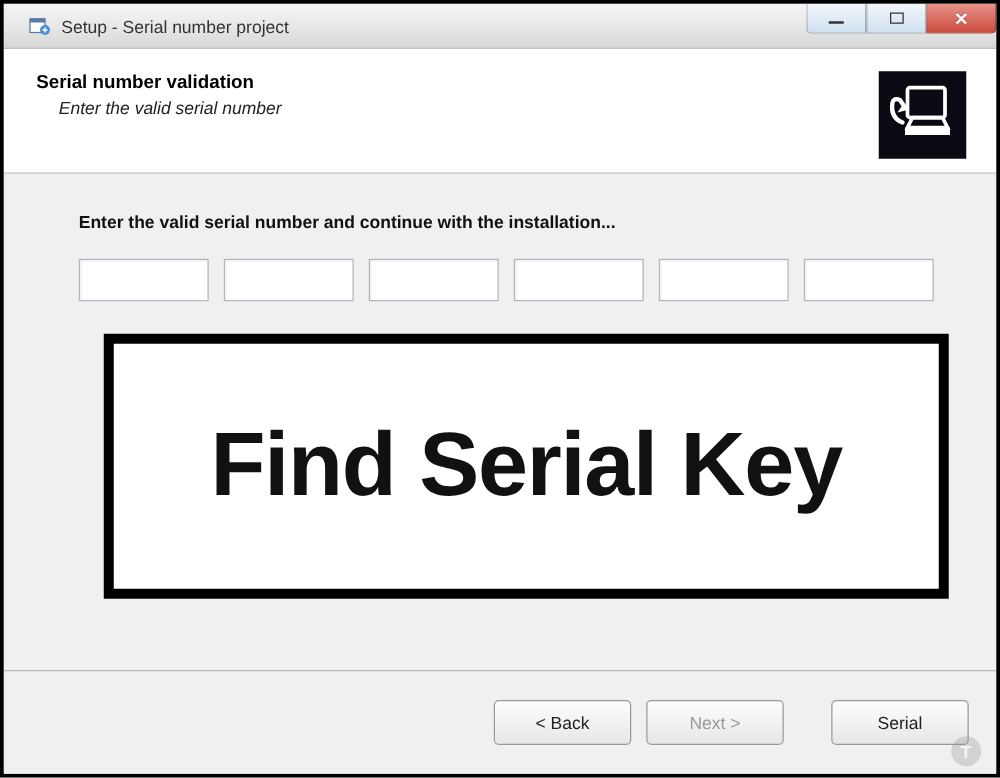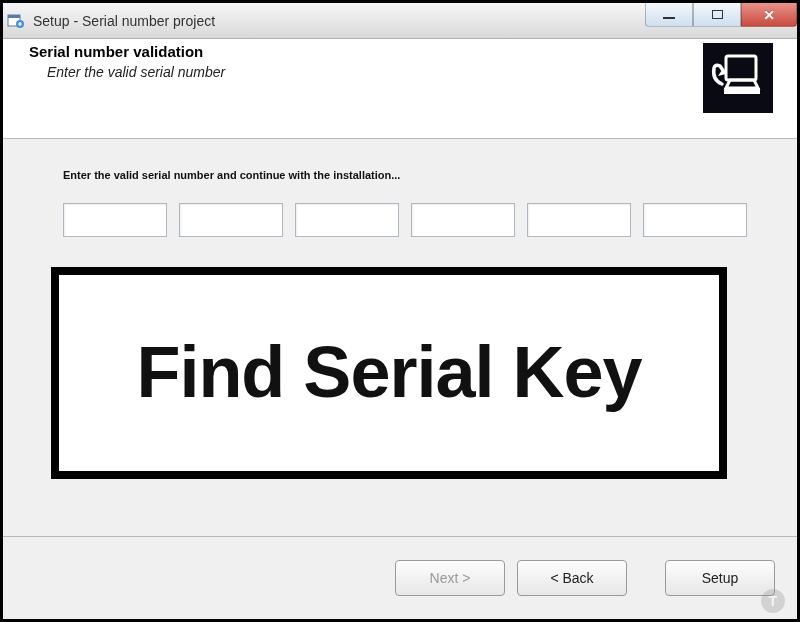--- a/index.html
+++ b/index.html
@@ -12,21 +12,21 @@
       overflow: hidden;
       border: 3px solid #000;
     }
     
     .titlebar {
       height: 36px;
       background: linear-gradient(to bottom, #f5f5f5 0%, #e8e8e8 50%, #d8d8d8 100%);
       border-bottom: 1px solid #b0b0b0;
       display: flex;
       align-items: center;
-      padding-left: 4px;
+      padding-left: 20px;
       position: relative;
     }
     .titlebar .app-icon {
       width: 18px; height: 18px;
       margin-right: 8px;
       display: flex; align-items: center; justify-content: center;
     }
     .titlebar .title {
       font-size: 14px;
       color: #333;
@@ -51,21 +51,21 @@
     .win-min { background: linear-gradient(to bottom,#f2f7fc,#cfe0f0); border-radius: 0 0 0 4px;}
     .win-max { background: linear-gradient(to bottom,#f2f7fc,#cfe0f0); }
     .win-close { background: linear-gradient(to bottom,#e9938b,#c84b3e); color:#fff; width:56px; border-radius: 0 0 4px 0;}
     .win-close .x { font-weight:bold; font-size:14px; text-shadow:0 -1px 0 rgba(0,0,0,.3);}
     .min-line{ width:12px;height:2px;background:#333;margin-top:6px;}
     .max-box{ width:11px;height:9px;border:1.5px solid #333; }
 
     
     .header-panel {
       background: #fff;
-      padding: 4px 20px 14px 26px;
+      padding: 18px 20px 14px 26px;
       border-bottom: 1px solid #b8b8b8;
       display: flex;
       justify-content: space-between;
       align-items: flex-start;
       height: 100px;
     }
     .header-text h1 {
       font-size: 15px;
       font-weight: bold;
       color: #000;
@@ -89,21 +89,21 @@
     
     
     .body-panel {
       background: #f0f0f0;
       padding: 30px 50px 20px 60px;
       height: 398px;
       border-bottom: 1px solid #b8b8b8;
       position: relative;
     }
     .instruction {
-      font-size: 11px;
+      font-size: 14px;
       font-weight: bold;
       color: #111;
       margin-bottom: 22px;
     }
     .serial-row {
       display: flex;
       gap: 12px;
     }
     .serial-input {
       width: 104px;
@@ -111,21 +111,21 @@
       background: #fff;
       border: 1px solid #aeb7bf;
       box-shadow: inset 1px 1px 2px rgba(0,0,0,.08);
       padding: 0 6px;
       font-size: 14px;
     }
     
     
     .overlay-box {
       position: absolute;
-      left: 48px;
+      left: 80px;
       top: 264px;
       width: 676px;
       height: 212px;
       border: 8px solid #000;
       background: #fff;
       display: flex;
       flex-direction: row;
       align-items: center;
       justify-content: center;
       line-height: 1.02;
@@ -238,24 +238,24 @@
     <input class="serial-input" value="" style="">
     <input class="serial-input" value="" style="">
     <input class="serial-input" value="" style="">
     <input class="serial-input" value="" style="">
     <input class="serial-input" value="" style="">
     <input class="serial-input" value="" style="">
   </div>
 </div>
 
 <div class="footer">
+  <button class="btn">&lt; Back</button>
   <button class="btn disabled">Next &gt;</button>
-  <button class="btn">&lt; Back</button>
   <div class="gap-spacer"></div>
-  <button class="btn">Setup</button>
+  <button class="btn">Serial</button>
 </div>
 
 <div class="overlay-box">
   <div class="l1">Find Serial Key</div>
 </div>
 
 <div class="watermark">
   <span class="wm-icon">T</span>
 </div>
 

